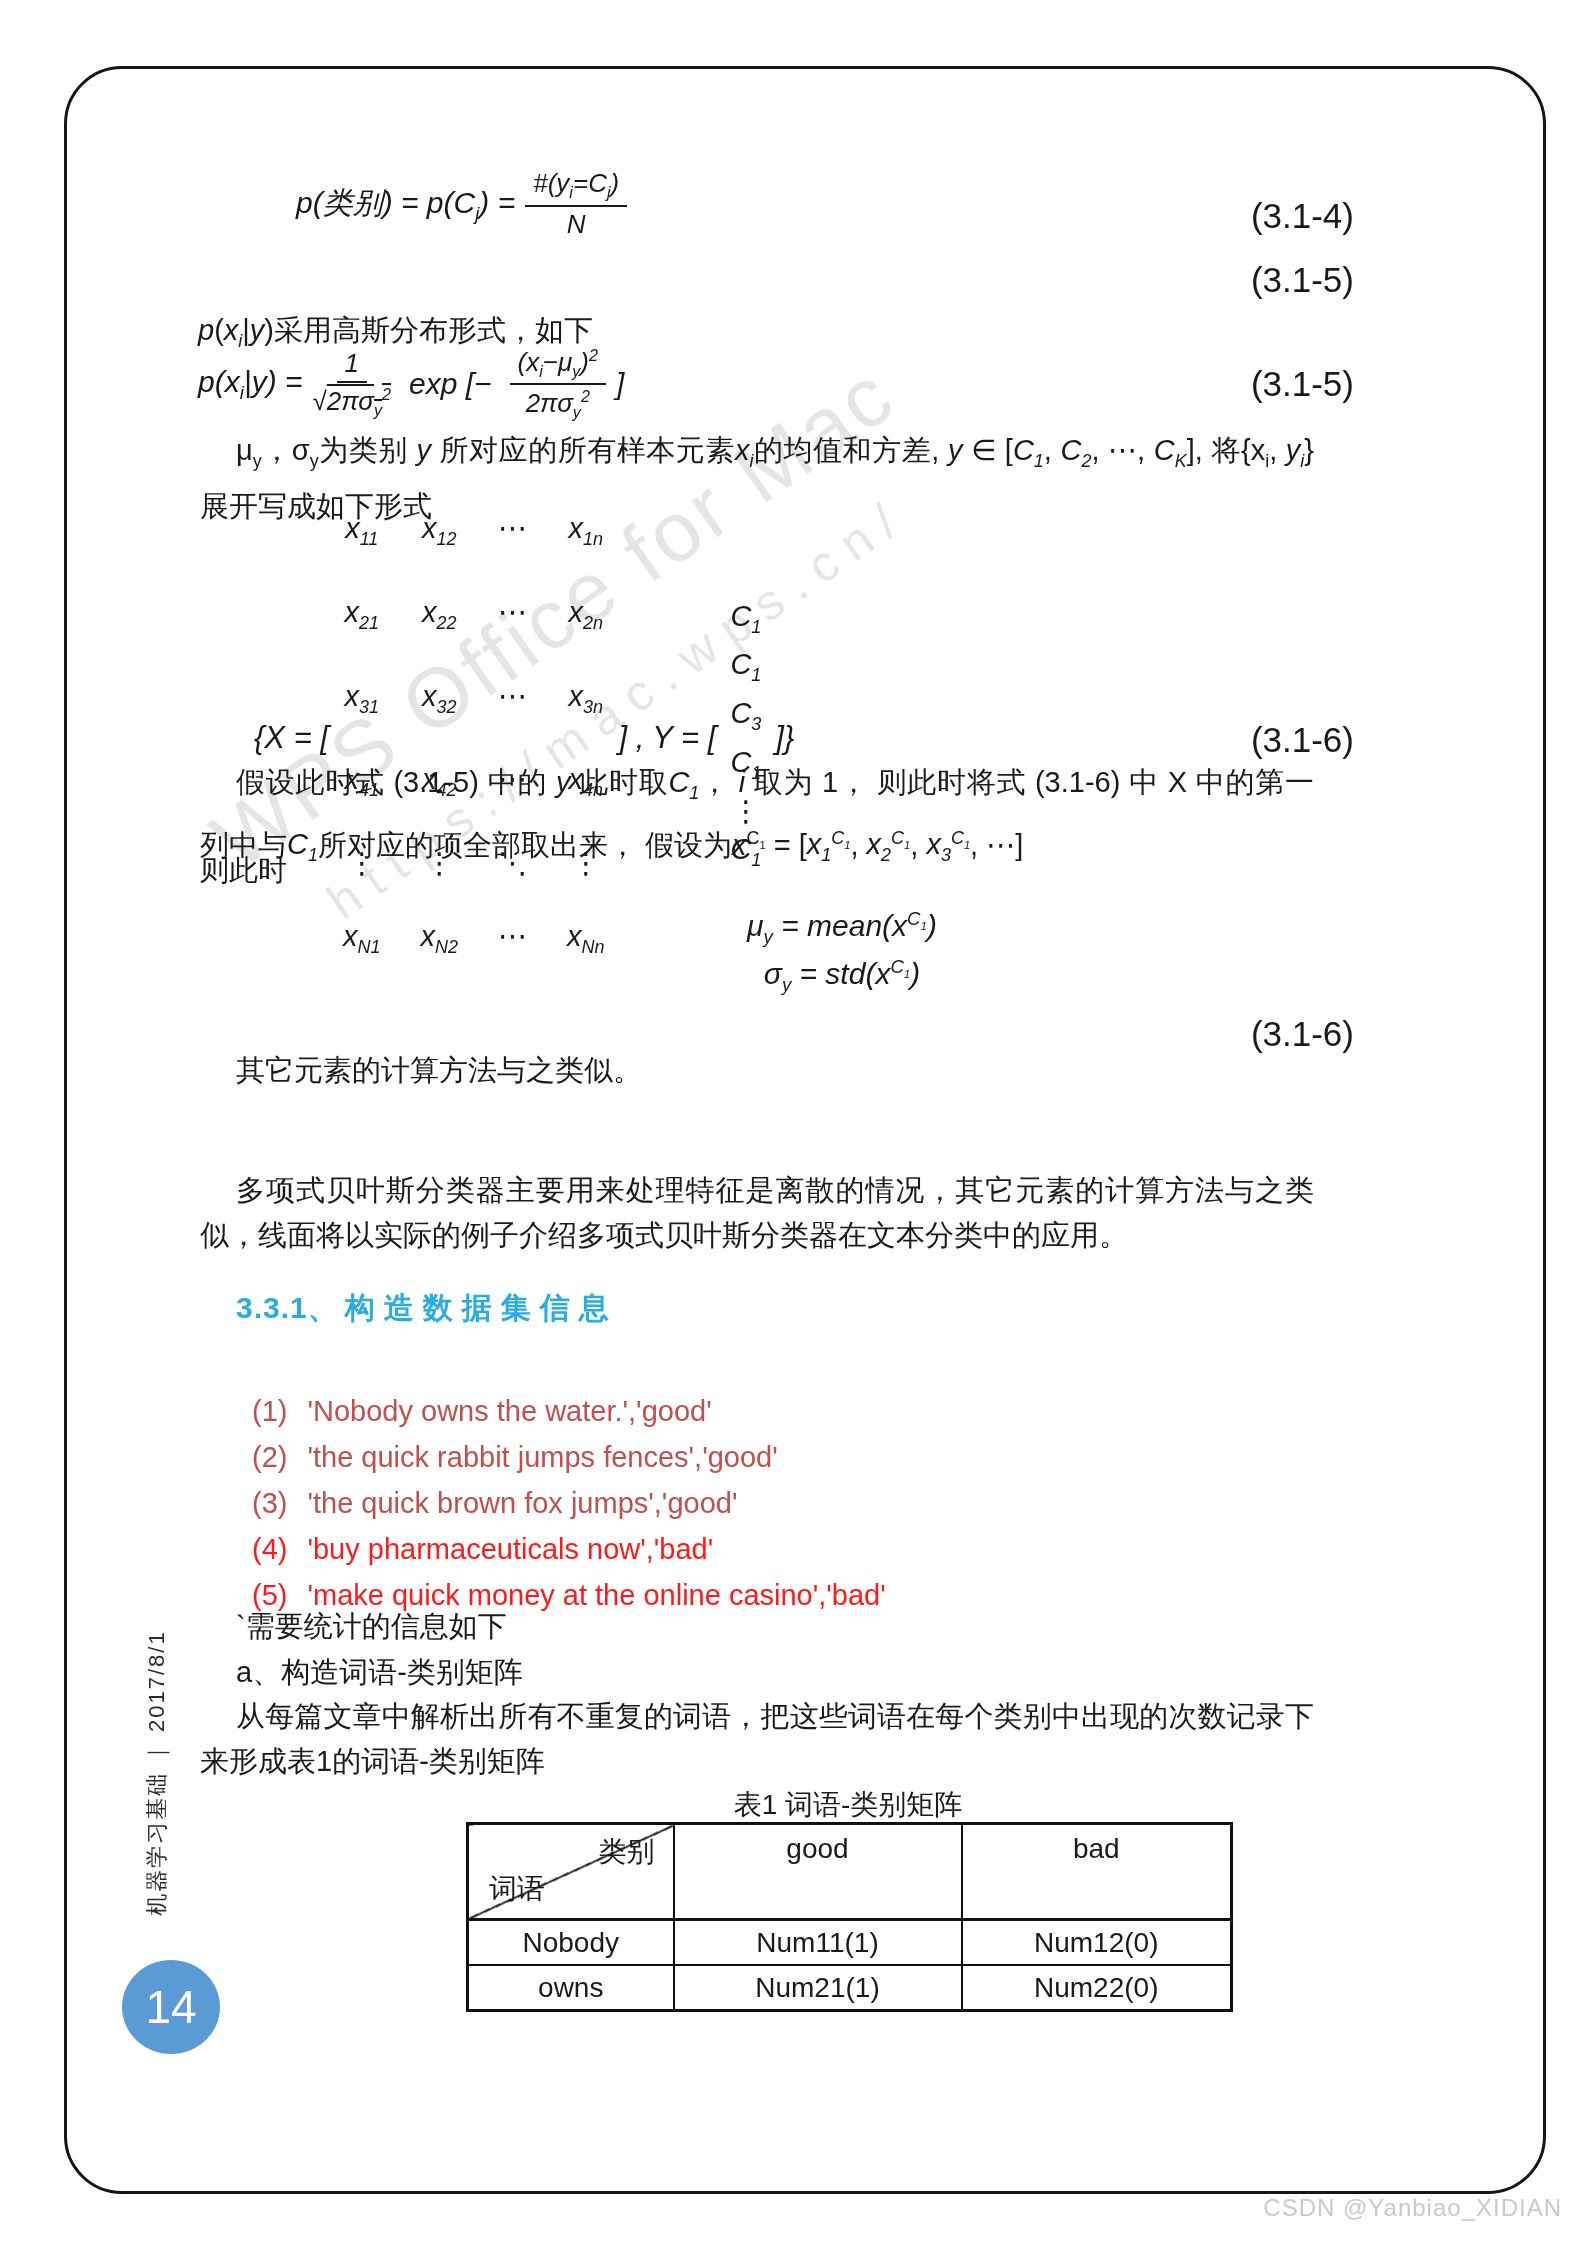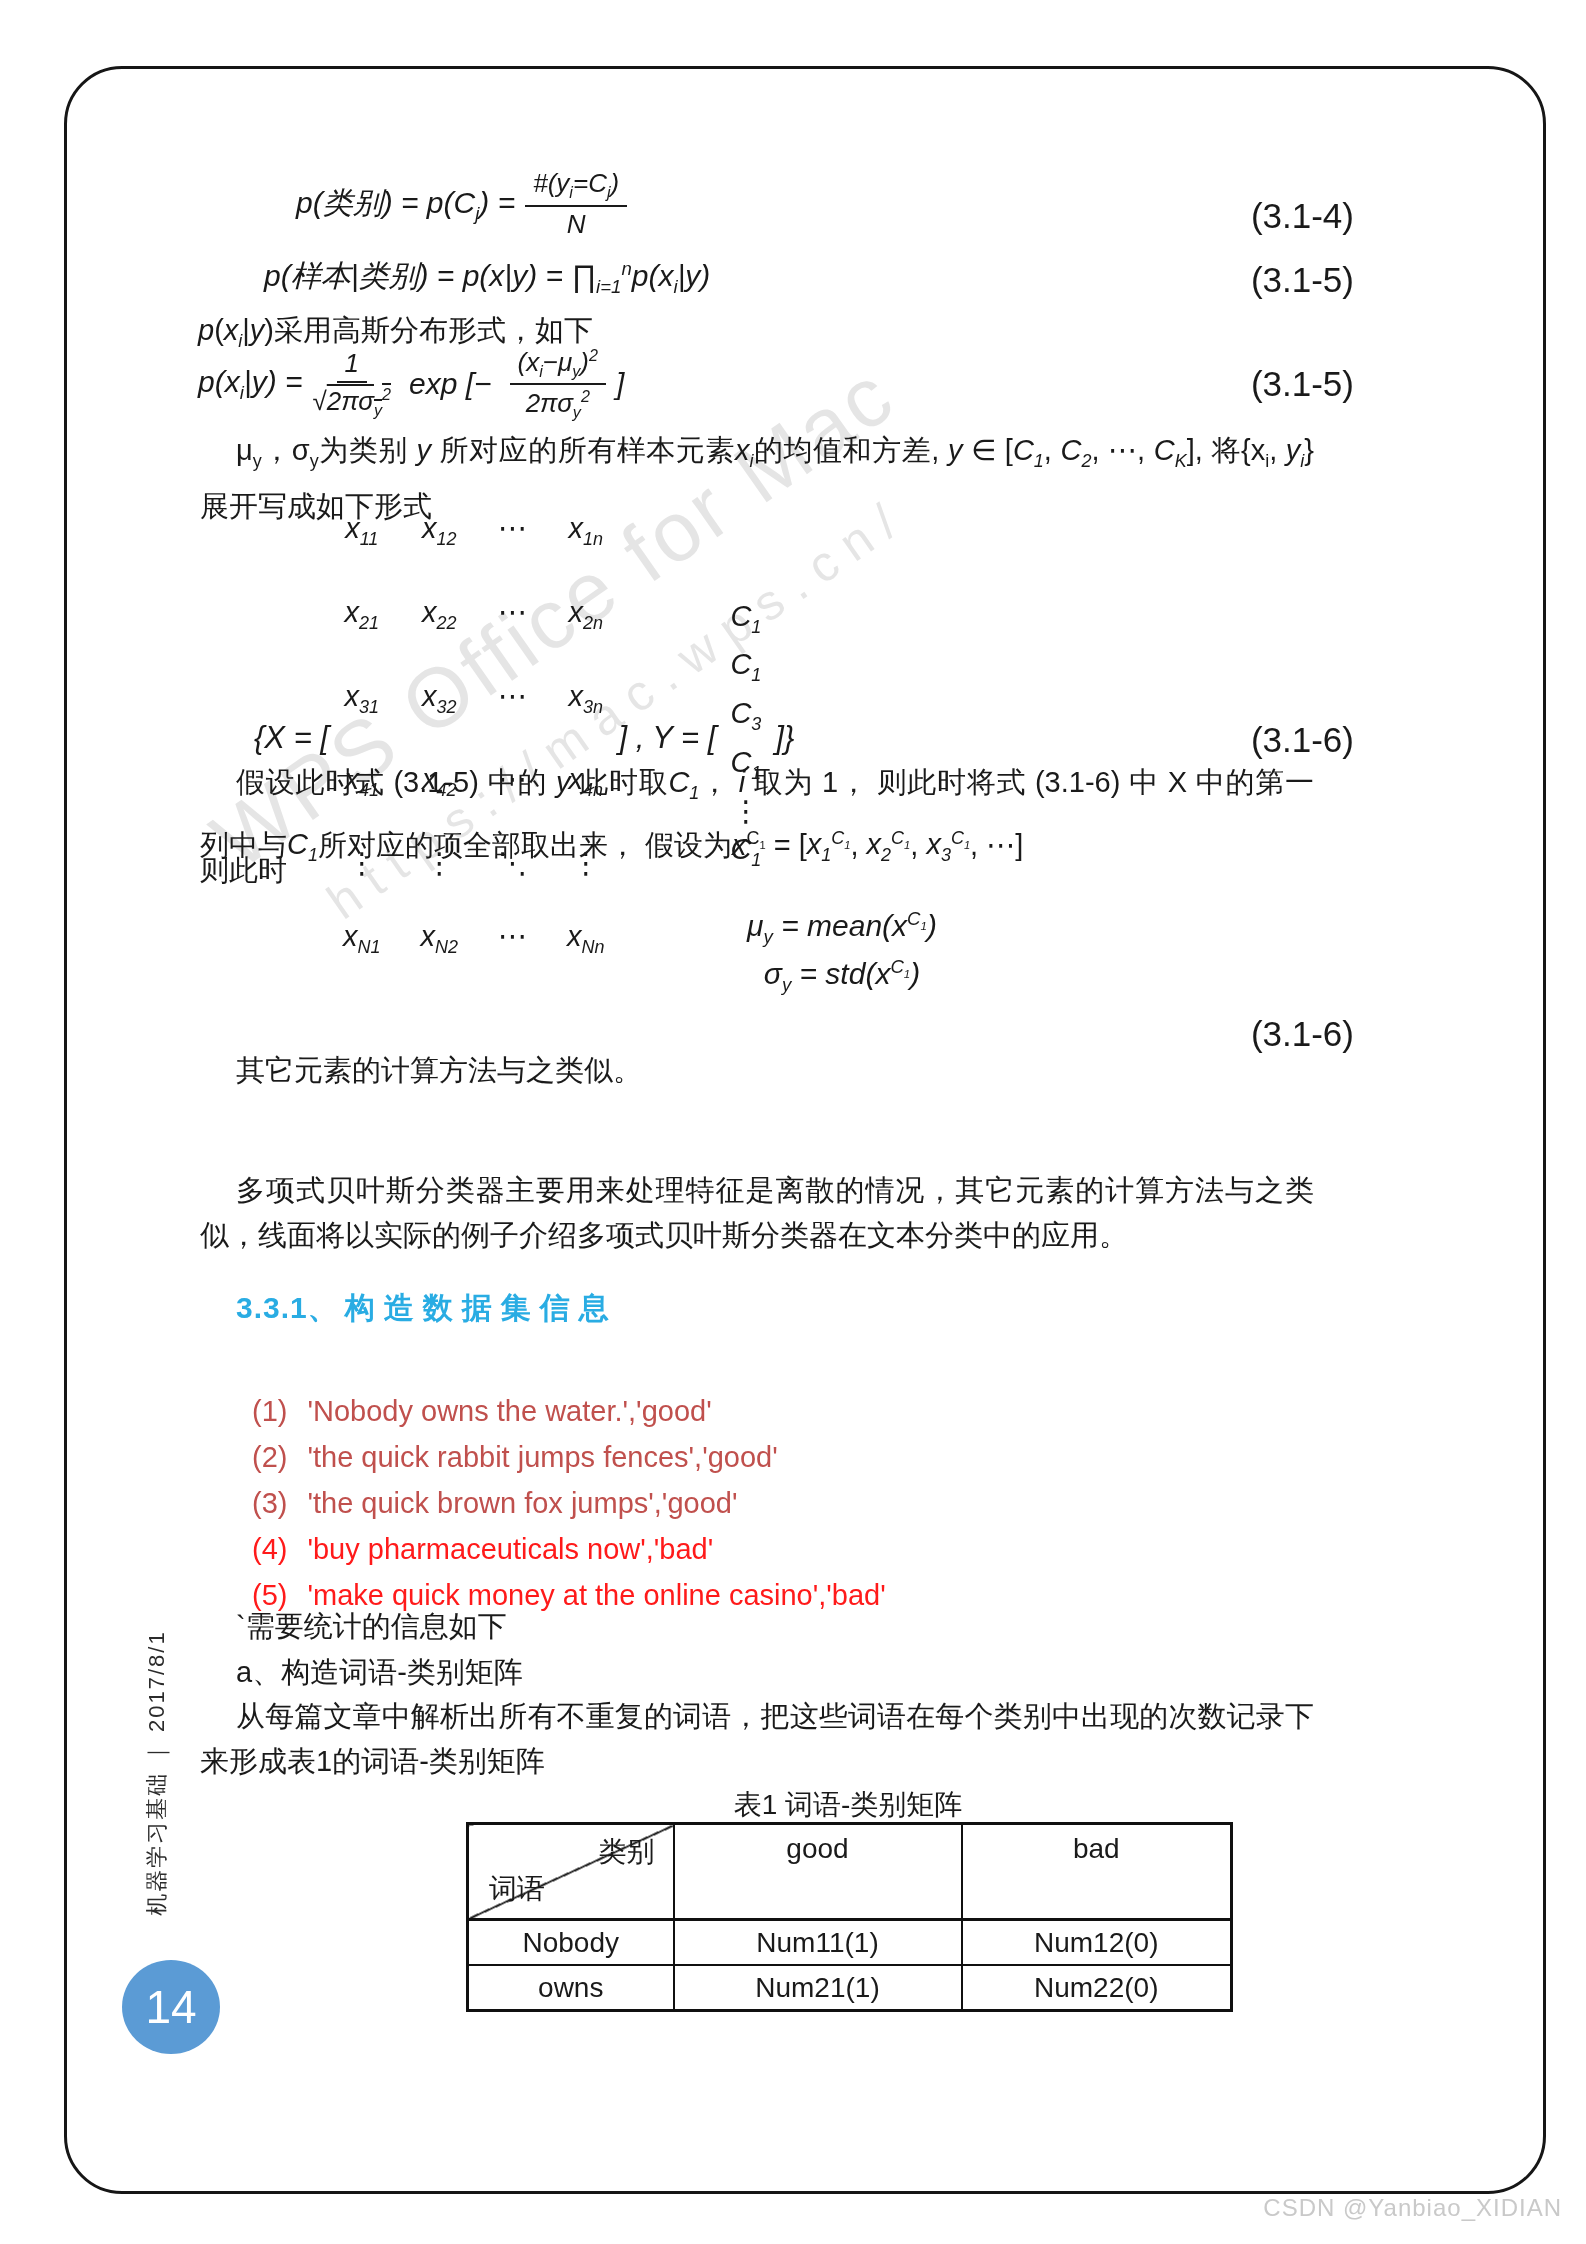--- a/index.html
+++ b/index.html
@@ -87,23 +87,20 @@
 
   <div class="eq" style="left:296px;top:168px;">
     <span><i>p</i>(类别) = <i>p</i>(<i>C<sub>j</sub></i>) =</span>
     <span class="frac">
       <span class="fn">#(<i>y<sub>i</sub></i>=<i>C<sub>j</sub></i>)</span>
       <span class="fd"><i>N</i></span>
     </span>
   </div>
   <div class="eq-label" style="top:196px;">(3.1-4)</div>
 
-  <div class="eq" style="left:264px;top:256px;">
-    <span><i>p</i>(样本|类别) = <i>p</i>(x|<i>y</i>) = ∏<sub>i=1</sub><sup>n</sup><i>p</i>(<i>x<sub>i</sub></i>|<i>y</i>)</span>
-  </div>
   <div class="eq-label" style="top:260px;">(3.1-5)</div>
 
   <div class="textline" style="left:198px;top:308px;"><i>p</i>(<i>x<sub>i</sub></i>|<i>y</i>)采用高斯分布形式，如下</div>
 
   <div class="eq" style="left:198px;top:346px;">
     <span><i>p</i>(<i>x<sub>i</sub></i>|<i>y</i>) =</span>
     <span class="frac">
       <span class="fn">1</span>
       <span class="fd">√<span class="ol">2πσ<sub>y</sub><sup>2</sup></span></span>
     </span>

